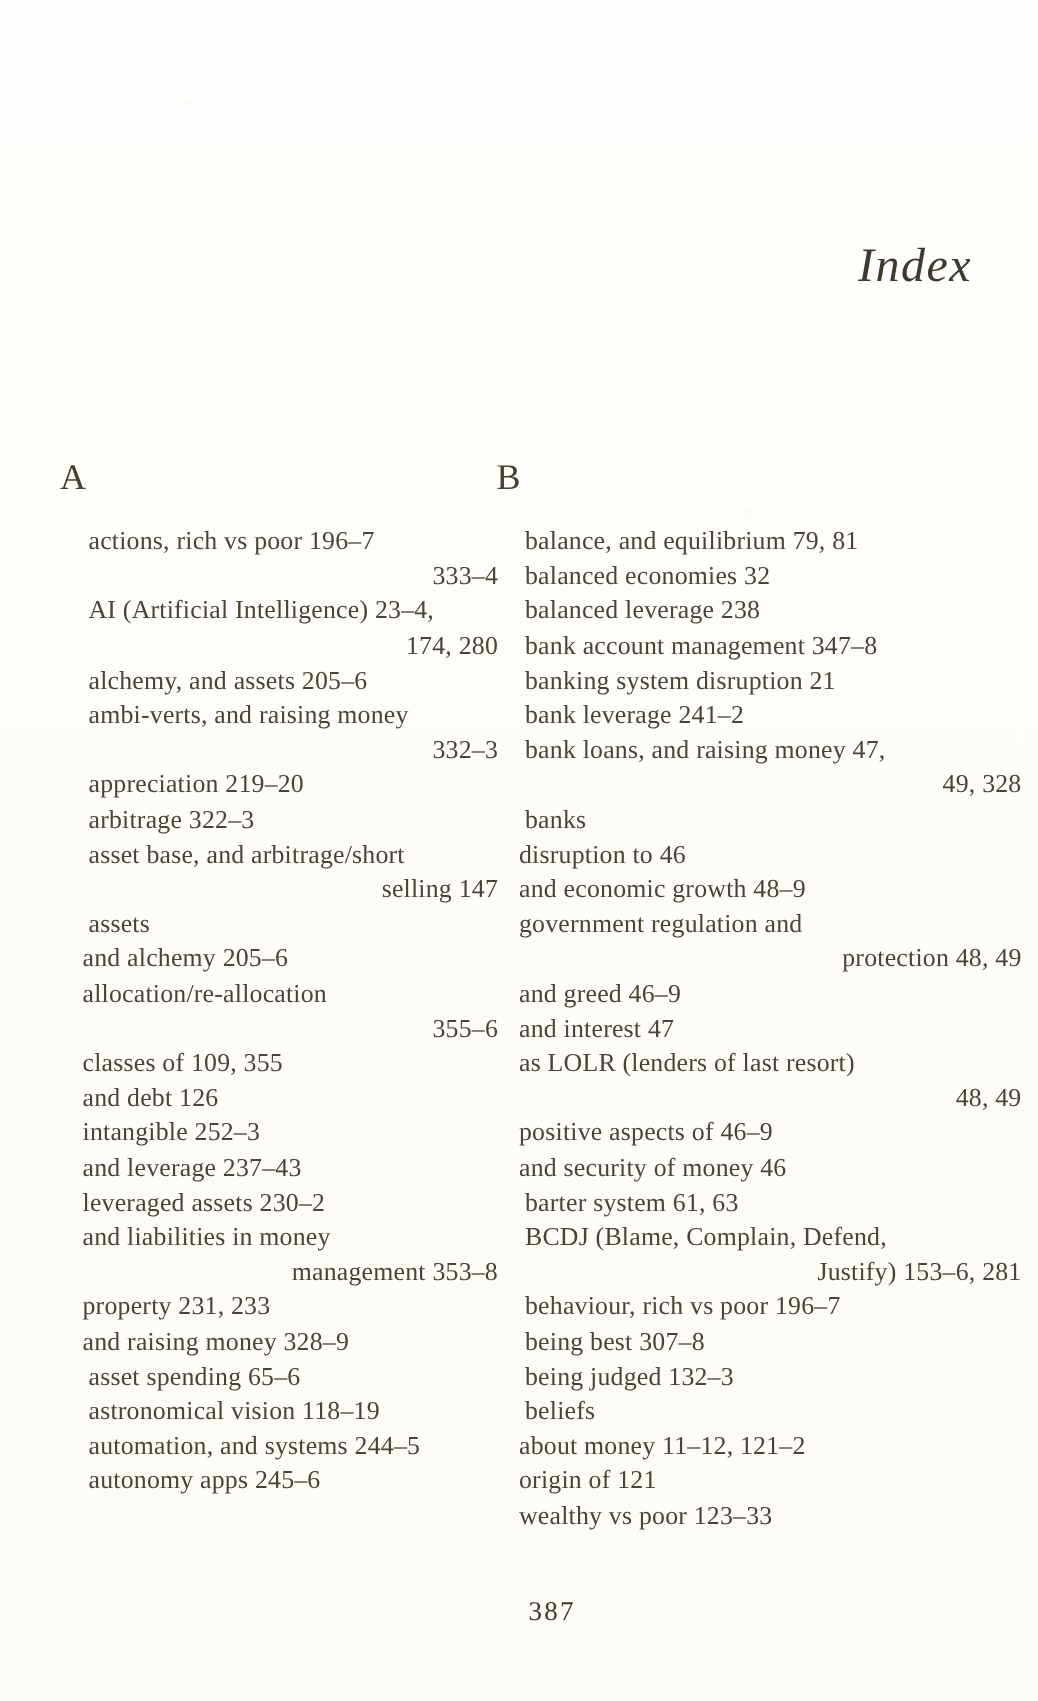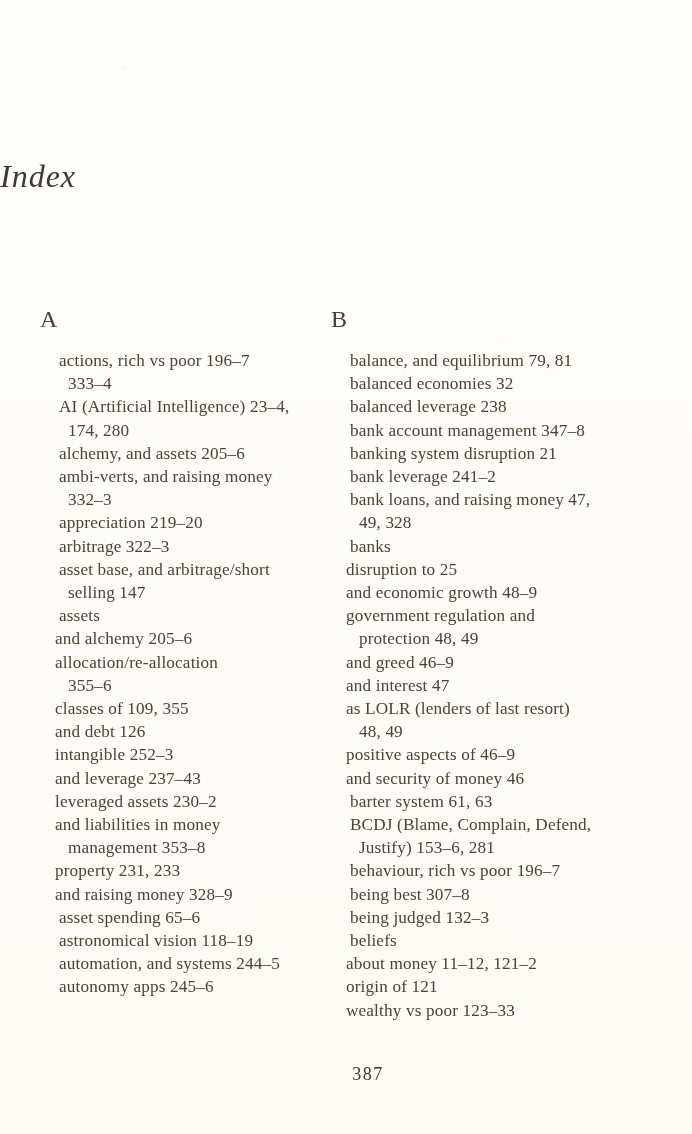--- a/index.html
+++ b/index.html
@@ -20,21 +20,21 @@
     color: #4b4335;
     font-family: "Liberation Serif", "DejaVu Serif", serif;
     overflow: hidden;
   }
   .title {
     position: absolute;
     top: 158px;
     left: 0;
     width: 648px;           
     margin: 0;
-    text-align: left;
+    text-align: right;
     font-size: 32px;
     font-weight: 500;
     font-style: italic;
     letter-spacing: 1px;
     color: #3f392e;
   }
   .column {
     position: absolute;
     top: 306px;
   }
@@ -47,21 +47,21 @@
     margin: 0 0 17px 0;
   }
   .lines {
     font-size: 17.2px;
     line-height: 23.2px;
     letter-spacing: 0.15px;
   }
   .entry-line { white-space: nowrap; }
   .indent-0 { padding-left: 0; margin-left: 19px; }
   .indent-1 { padding-left: 15px; }   
-  .indent-2 { padding-left: 28px; }   
+  .indent-2 { padding-left: 28px; text-align: right; }   
   .folio {
     position: absolute;
     top: 1064px;
     left: 0;
     width: 656px;
     text-align: center;
     font-size: 18px;
     letter-spacing: 1.5px;
     color: #3e382c;
     font-feature-settings: "onum";
@@ -114,21 +114,21 @@
     <div class="lines">
         <div class="entry-line indent-0">balance, and equilibrium 79, 81</div>
         <div class="entry-line indent-0">balanced economies 32</div>
         <div class="entry-line indent-0">balanced leverage 238</div>
         <div class="entry-line indent-0">bank account management 347–8</div>
         <div class="entry-line indent-0">banking system disruption 21</div>
         <div class="entry-line indent-0">bank leverage 241–2</div>
         <div class="entry-line indent-0">bank loans, and raising money 47,</div>
         <div class="entry-line indent-2">49, 328</div>
         <div class="entry-line indent-0">banks</div>
-        <div class="entry-line indent-1">disruption to 25</div>
+        <div class="entry-line indent-1">disruption to 46</div>
         <div class="entry-line indent-1">and economic growth 48–9</div>
         <div class="entry-line indent-1">government regulation and</div>
         <div class="entry-line indent-2">protection 48, 49</div>
         <div class="entry-line indent-1">and greed 46–9</div>
         <div class="entry-line indent-1">and interest 47</div>
         <div class="entry-line indent-1">as LOLR (lenders of last resort)</div>
         <div class="entry-line indent-2">48, 49</div>
         <div class="entry-line indent-1">positive aspects of 46–9</div>
         <div class="entry-line indent-1">and security of money 46</div>
         <div class="entry-line indent-0">barter system 61, 63</div>

